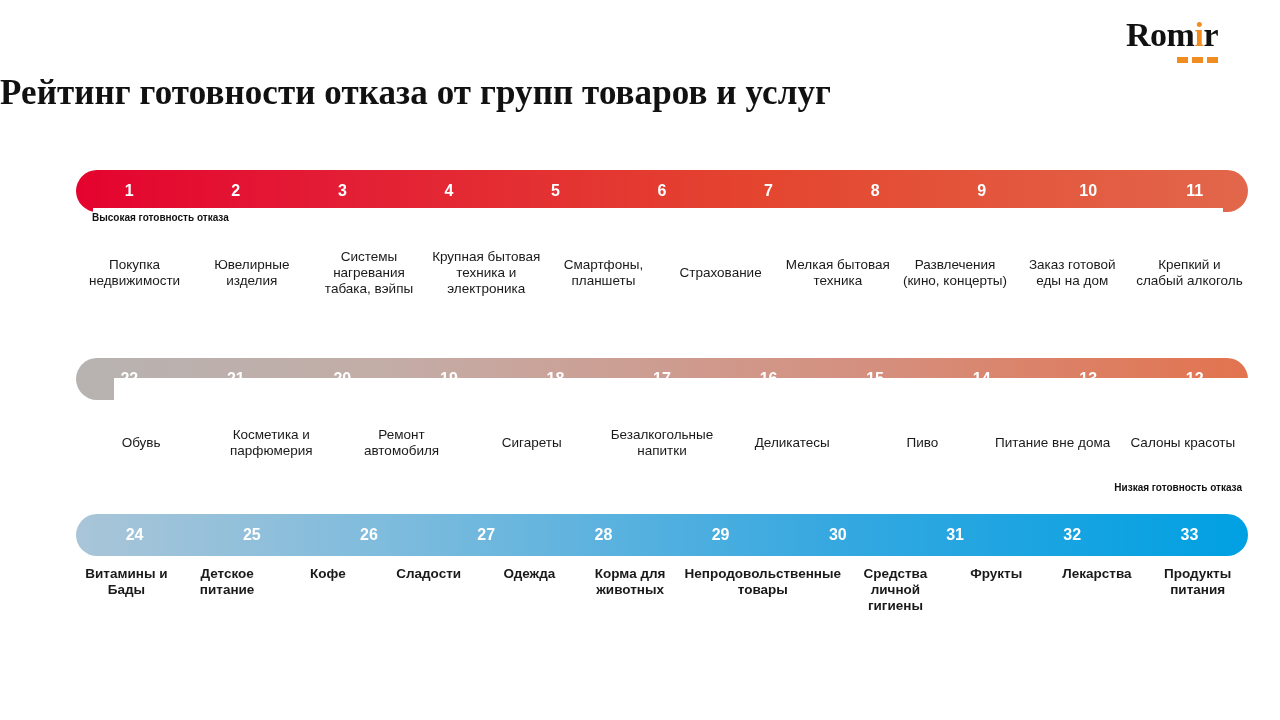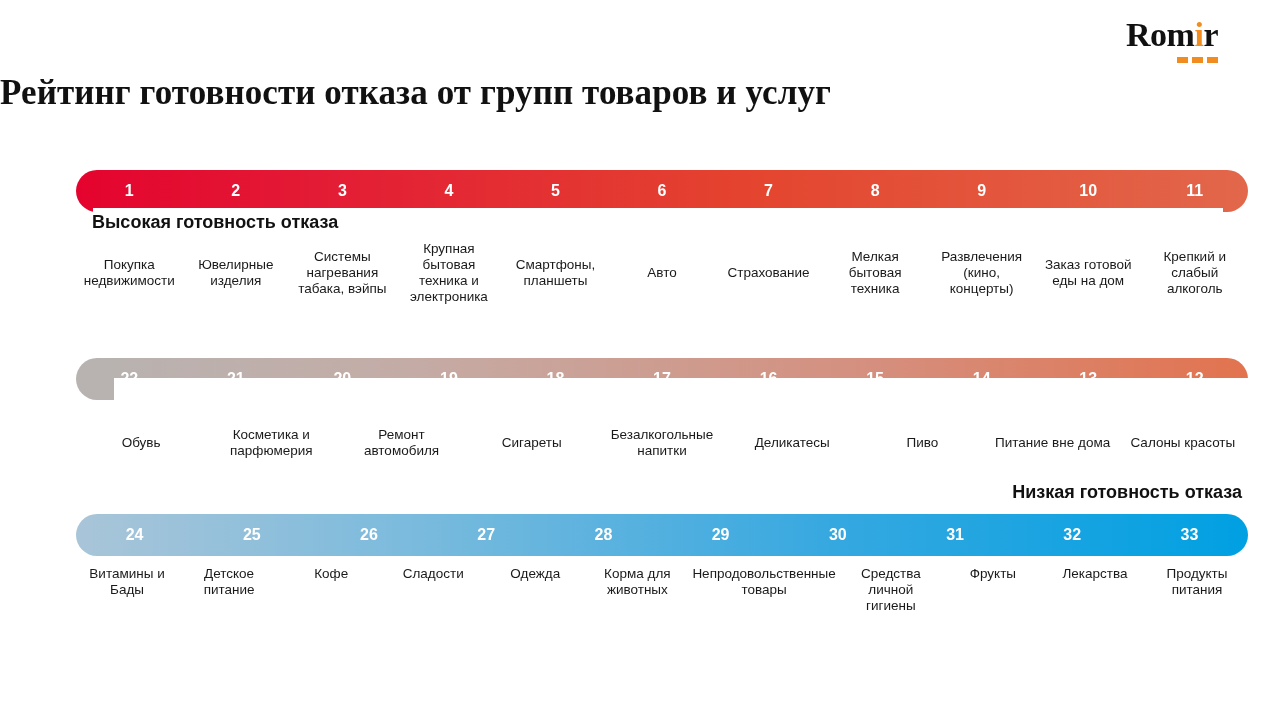--- a/index.html
+++ b/index.html
@@ -122,26 +122,26 @@
     line-height: 16px;
     color: #1a1a1a;
     padding: 0 4px;
     box-sizing: border-box;
   }
   .labels-1 { top: 58px; align-items: center; height: 90px; }
   .labels-1 .cell { display: flex; align-items: center; justify-content: center; height: 90px; }
   .labels-2 { top: 228px; height: 90px; }
   .labels-2 .cell { display: flex; align-items: center; justify-content: center; height: 90px; }
   .labels-3 { top: 396px; height: 70px; }
-  .labels-3 .cell { display: flex; align-items: flex-start; justify-content: center; height: 70px; }
+  .labels-3 .cell { display: flex; align-items: flex-start; justify-content: center; height: 70px; font-weight: bold; }
 
   
   .note {
     position: absolute;
-    font-size: 18px;
+    font-size: 10px;
     font-weight: bold;
     color: #111111;
   }
   .note-high { left: 16px; top: 42px; }
   .note-low  { right: 6px;  top: 312px; }
 </style>
 </head>
 <body>
 
 <div class="logo">
@@ -171,21 +171,20 @@
     <div class="cell">11</div>
   </div>
   <div class="panel panel-1"></div>
   <div class="note note-high">Высокая готовность отказа</div>
   <div class="labels labels-1">
     <div class="cell">Покупка недвижимости</div>
     <div class="cell">Ювелирные изделия</div>
     <div class="cell">Системы нагревания табака, вэйпы</div>
     <div class="cell">Крупная бытовая техника и электроника</div>
     <div class="cell">Смартфоны, планшеты</div>
-    <div class="cell">Авто</div>
     <div class="cell">Страхование</div>
     <div class="cell">Мелкая бытовая техника</div>
     <div class="cell">Развлечения (кино, концерты)</div>
     <div class="cell">Заказ готовой еды на дом</div>
     <div class="cell">Крепкий и слабый алкоголь</div>
   </div>
 
   <div class="band band-2">
     <div class="cell">22</div>
     <div class="cell">21</div>

